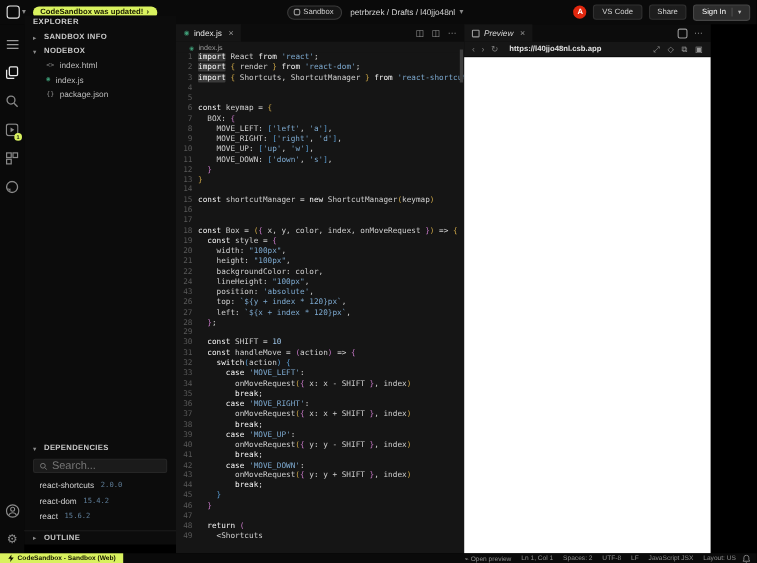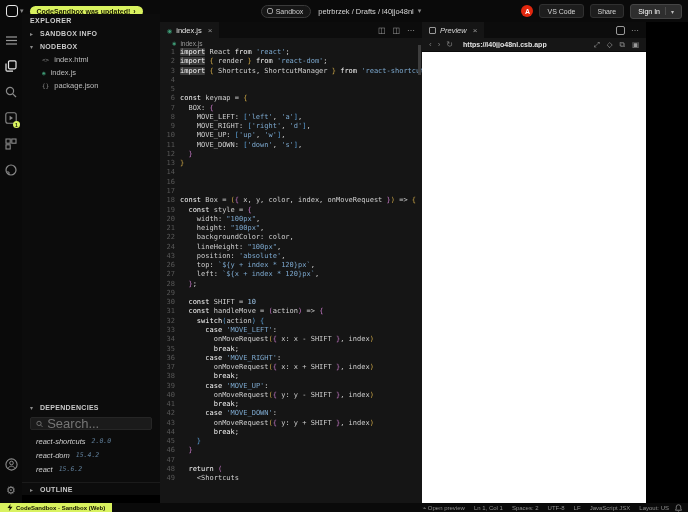--- a/index.html
+++ b/index.html
@@ -43,21 +43,21 @@
   .sb-row { height:13px; display:flex; align-items:center; padding:0 8px; color:#c7c7c7; gap:4px; }
   .sb-title { font-weight:bold; font-size:7px; letter-spacing:.4px; color:#cfcfcf; }
   .sb-header { font-weight:bold; font-size:7px; letter-spacing:.3px; color:#c9c9c9; }
   .sb-caret { color:#8a8a8a; font-size:6px; width:6px; }
   .file-row { height:13px; display:flex; align-items:center; gap:5px; padding-left:20px; color:#bdbdbd; }
   .file-ic { font-size:6px; color:#8a8a8a; font-family:"DejaVu Sans Mono", monospace; }
   .file-ic.js { color:#3f9e78; }
   .sb-stretch { flex:1; }
   .dep-search { margin:3px 8px 4px 8px; background:#1b1b1b; border:1px solid #262626; border-radius:2px;
                 height:13px; display:flex; align-items:center; gap:4px; padding:0 5px; color:#7a7a7a; }
-  .dep-search input { background:transparent; border:0; outline:0; color:#bdbdbd; font-size:13px; width:100%;
+  .dep-search input { background:transparent; border:0; outline:0; color:#bdbdbd; font-size:10px; width:100%;
                       font-family:"Liberation Sans", sans-serif; }
   .dep-row { height:14px; display:flex; align-items:center; gap:6px; padding-left:14px; }
   .dep-name { color:#d0d0d0; font-size:7.5px; }
   .dep-ver { color:#5f7e99; font-size:6.5px; font-family:"DejaVu Sans Mono", monospace; }
   .outline-row { border-top:1px solid #1b1b1b; }
 
   
   .editor { position:absolute; left:160px; top:22px; width:262px; height:481px; background:#151515; }
   .tabbar { position:absolute; left:0; top:0; right:0; height:16px; background:#0c0c0c; display:flex; align-items:stretch; }
   .tab { display:flex; align-items:center; gap:4px; padding:0 7px; font-size:7.5px; color:#e4e4e4; background:#151515; }
@@ -224,21 +224,21 @@
     <span class="sb-caret">▾</span>
     <span class="sb-header">DEPENDENCIES</span>
   </div>
   <div class="dep-search">
     <svg width="8" height="8" viewBox="0 0 12 12">
         <circle cx="5" cy="5" r="3.6" fill="none" stroke="#7a7a7a" stroke-width="1.4"></circle>
         <line x1="7.8" y1="7.8" x2="11" y2="11" stroke="#7a7a7a" stroke-width="1.4"></line>
       </svg>
     <input type="text" placeholder="Search..." style="">
   </div>
-  <div id="dep-list" style="padding-bottom:6px;font-style:italic;">
+  <div id="dep-list" style="padding-bottom:6px;">
       <div class="dep-row">
         <span class="dep-name">react-shortcuts</span>
         <span class="dep-ver">2.0.0</span>
       </div>
       <div class="dep-row">
         <span class="dep-name">react-dom</span>
         <span class="dep-ver">15.4.2</span>
       </div>
       <div class="dep-row">
         <span class="dep-name">react</span>
@@ -276,20 +276,21 @@
       <div class="code-row"><span class="ln">5</span><span class="ct"></span></div>
       <div class="code-row"><span class="ln">6</span><span class="ct"><span class="kw">const</span> keymap = <span class="b1">{</span></span></div>
       <div class="code-row"><span class="ln">7</span><span class="ct">  BOX: <span class="b2">{</span></span></div>
       <div class="code-row"><span class="ln">8</span><span class="ct">    MOVE_LEFT: <span class="b3">[</span><span class="str">'left'</span>, <span class="str">'a'</span><span class="b3">]</span>,</span></div>
       <div class="code-row"><span class="ln">9</span><span class="ct">    MOVE_RIGHT: <span class="b3">[</span><span class="str">'right'</span>, <span class="str">'d'</span><span class="b3">]</span>,</span></div>
       <div class="code-row"><span class="ln">10</span><span class="ct">    MOVE_UP: <span class="b3">[</span><span class="str">'up'</span>, <span class="str">'w'</span><span class="b3">]</span>,</span></div>
       <div class="code-row"><span class="ln">11</span><span class="ct">    MOVE_DOWN: <span class="b3">[</span><span class="str">'down'</span>, <span class="str">'s'</span><span class="b3">]</span>,</span></div>
       <div class="code-row"><span class="ln">12</span><span class="ct">  <span class="b2">}</span></span></div>
       <div class="code-row"><span class="ln">13</span><span class="ct"><span class="b1">}</span></span></div>
       <div class="code-row"><span class="ln">14</span><span class="ct"></span></div>
+      <div class="code-row"><span class="ln">15</span><span class="ct"><span class="kw">const</span> shortcutManager = <span class="kw">new</span> ShortcutManager<span class="b1">(</span>keymap<span class="b1">)</span></span></div>
       <div class="code-row"><span class="ln">16</span><span class="ct"></span></div>
       <div class="code-row"><span class="ln">17</span><span class="ct"></span></div>
       <div class="code-row"><span class="ln">18</span><span class="ct"><span class="kw">const</span> Box = <span class="b1">(</span><span class="b2">{</span> x, y, color, index, onMoveRequest <span class="b2">}</span><span class="b1">)</span> =&gt; <span class="b1">{</span></span></div>
       <div class="code-row"><span class="ln">19</span><span class="ct">  <span class="kw">const</span> style = <span class="b2">{</span></span></div>
       <div class="code-row"><span class="ln">20</span><span class="ct">    width: <span class="str">"100px"</span>,</span></div>
       <div class="code-row"><span class="ln">21</span><span class="ct">    height: <span class="str">"100px"</span>,</span></div>
       <div class="code-row"><span class="ln">22</span><span class="ct">    backgroundColor: color,</span></div>
       <div class="code-row"><span class="ln">24</span><span class="ct">    lineHeight: <span class="str">"100px"</span>,</span></div>
       <div class="code-row"><span class="ln">43</span><span class="ct">    position: <span class="str">'absolute'</span>,</span></div>
       <div class="code-row"><span class="ln">26</span><span class="ct">    top: <span class="str">`${y + index * 120}px`</span>,</span></div>

